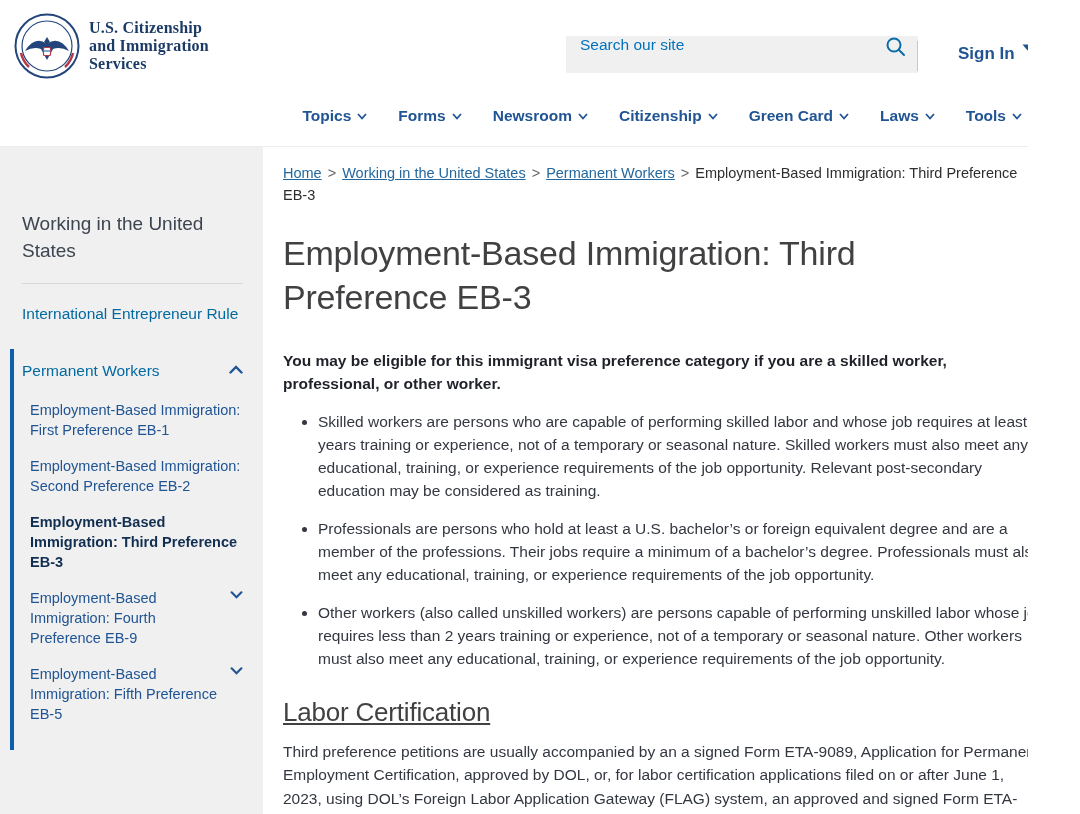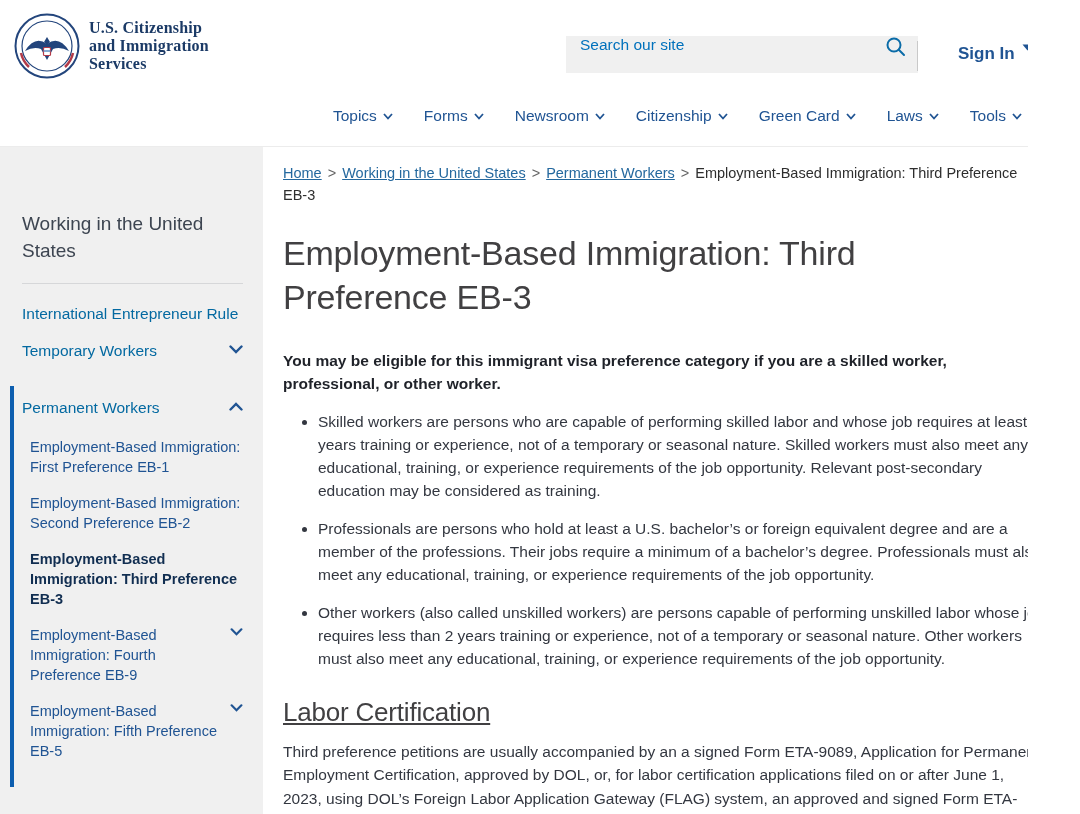--- a/index.html
+++ b/index.html
@@ -11,21 +11,21 @@
   .header { position:absolute; top:0; left:0; width:1080px; height:147px; background:#fff; border-bottom:1px solid #ececec; }
   .logo { position:absolute; left:14px; top:13px; display:flex; align-items:center; gap:9px; text-decoration:none; cursor:pointer; }
   .logo-text { font-family:"Liberation Serif", serif; font-weight:700; font-size:16px; line-height:1.13; color:#1b3a66; letter-spacing:.2px; }
   .search-box { position:absolute; left:566px; top:36px; width:352px; height:37px; background:#f0f0f0; display:flex; align-items:flex-start; }
   .search-input { flex:1; border:none; outline:none; background:transparent; padding:0 8px 0 14px; font-size:15.5px; font-family:"Liberation Sans", sans-serif; color:#0071bc; }
   .search-input::placeholder { color:#0071bc; opacity:1; }
   .search-btn { border:none; background:transparent; padding:0 12px 0 4px; cursor:pointer; display:flex; align-items:center; }
   .hdr-vdiv { position:absolute; left:917px; top:41px; width:1px; height:30px; background:#c9c9c9; }
   .signin { position:absolute; left:958px; top:44px; display:flex; align-items:flex-start; gap:7px; font-size:17px; font-weight:700; color:#205493; cursor:pointer; text-decoration:none; }
   .main-nav { position:absolute; right:58px; top:107px; display:flex; gap:31px; }
-  .nav-item { display:flex; align-items:center; gap:6px; font-size:15.5px; font-weight:400; color:#205493; text-decoration:none; cursor:pointer; white-space:nowrap; }
+  .nav-item { display:flex; align-items:center; gap:6px; font-size:15.5px; font-weight:700; color:#205493; text-decoration:none; cursor:pointer; white-space:nowrap; }
 
   
   .sidebar { position:absolute; left:0; top:147px; width:263px; height:667px; background:#f0f0f0; padding:64px 20px 0 22px; }
   .sb-heading { font-size:19px; color:#3d4551; line-height:1.42; }
   .sb-divider { border:none; border-top:1px solid #d6d7d9; margin:18px 0 20px 0; }
   .sb-item { display:flex; justify-content:space-between; align-items:flex-start; gap:8px; color:#0369a1; font-size:15.5px; line-height:1.35; text-decoration:none; cursor:pointer; margin-bottom:16px; }
   .sb-item .chev { margin-top:4px; flex:none; }
   .sb-group { margin-left:-12px; border-left:4px solid #0d5eaf; padding-left:8px; margin-top:24px; padding-top:12px; padding-bottom:10px; }
   .sb-group .sb-item { margin-bottom:18px; }
   .sb-sub { margin-left:8px;margin-top:16px; }
@@ -137,26 +137,20 @@
   </div>
 
   <aside class="sidebar">
     <div class="sb-heading">Working in the United States</div>
     <hr class="sb-divider">
 
     <a class="sb-item">
       <span>International Entrepreneur Rule</span>
     </a>
 
-    <a class="sb-item">
-      <span>Temporary Workers</span>
-      <svg class="chev" width="14" height="9" viewBox="0 0 14 9">
-          <path d="M1.5 1.5 L7 7 L12.5 1.5" fill="none" stroke="#205493" stroke-width="2.4" stroke-linecap="round"></path>
-        </svg>
-    </a>
 
     <div class="sb-group">
       <a class="sb-item">
         <span>Permanent Workers</span>
         <svg class="chev" width="14" height="9" viewBox="0 0 14 9">
             <path d="M1.5 7.5 L7 2 L12.5 7.5" fill="none" stroke="#205493" stroke-width="2.4" stroke-linecap="round"></path>
           </svg>
       </a>
 
       <div class="sb-sub">

